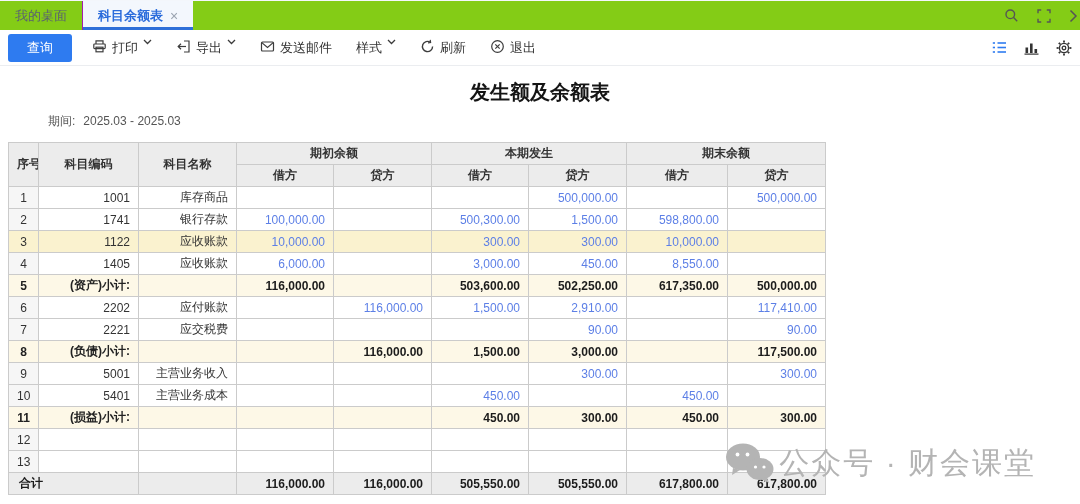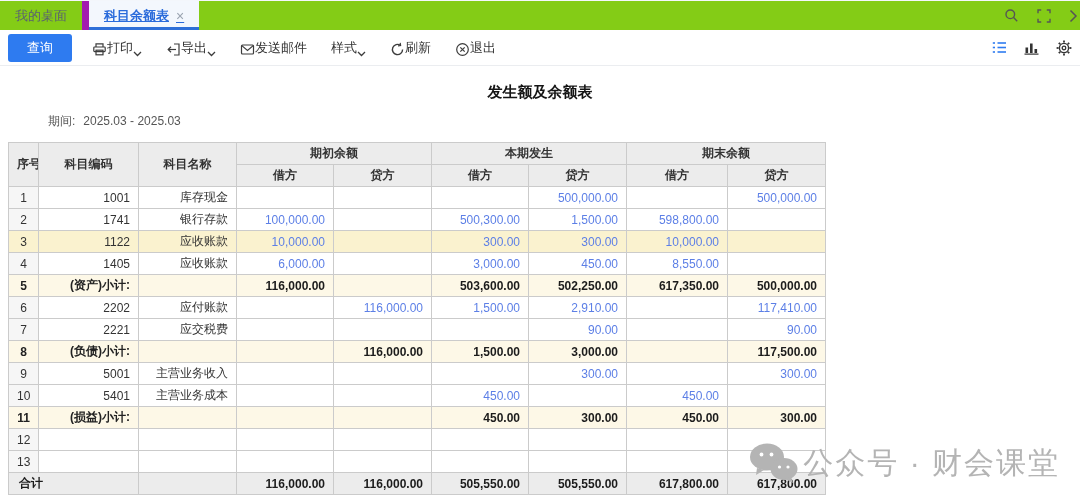--- a/index.html
+++ b/index.html
@@ -6,42 +6,42 @@
   html,body { width:1080px; height:504px; overflow:hidden; background:#fff;
     font-family:"Liberation Sans","DejaVu Sans",sans-serif; }
   .page { position:relative; width:1080px; height:504px; }
 
   
   .tabbar { height:30px; background:#84cc16; display:flex; align-items:stretch;
     border-top:1px solid #f3f6fb; position:relative; }
   .tab { display:flex; align-items:center; gap:7px; padding:0 15px; font-size:13px;
     color:#5a6270; cursor:pointer; position:relative; }
   .tab.active { color:#2a6bdb; font-weight:bold; background:#f3f7fd;
-    border-left:7px solid #a21caf;text-decoration:underline; }
+    border-left:1px solid #a21caf; }
   .tab.active::after { content:""; position:absolute; left:0; right:0; bottom:0;
     height:3px; background:#2e6fd8; }
   .tab-close { color:#9aa3b0; font-weight:normal; font-size:14px; line-height:1; }
   .tabbar-right { margin-left:auto; display:flex; align-items:center; gap:18px;
     padding-right:2px; }
   .tabbar-right .icn { display:flex; align-items:center; color:#555; }
 
   
   .toolbar { height:36px; background:#fff; border-bottom:1px solid #ebedf0;
     display:flex; align-items:center; padding:0 8px 0 8px; }
   .btn-query { background:#2e7bf0; color:#fff; font-size:13px; border:none;
     border-radius:3px; padding:5px 19px; cursor:pointer; margin-right:20px;
     font-family:inherit; }
-  .tool-item { display:flex; align-items:flex-end; font-size:13px; color:#333;
+  .tool-item { display:flex; align-items:flex-start; gap:5px; font-size:13px; color:#333;
     cursor:pointer; margin-right:24px; white-space:nowrap; }
   .tool-item svg { display:block; }
   .toolbar-right { margin-left:auto; display:flex; align-items:center; gap:17px; }
   .toolbar-right .icn { display:flex; align-items:center; cursor:pointer; }
 
   
-  .report-title { text-align:center; font-size:15px; font-weight:bold; color:#141414;
+  .report-title { text-align:center; font-size:20px; font-weight:bold; color:#141414;
     margin-top:15px; line-height:22px; }
   .period { margin:10px 0 0 48px; font-size:12px; color:#555; }
   .period .val { margin-left:8px; color:#555;text-align:right; }
 
   
   table { border-collapse:collapse; table-layout:fixed; margin:12px 0 0 8px;
     width:817px; font-size:12px; }
   th, td { border:1px solid #cbcbcb; height:22px; padding:0 8px; overflow:hidden;
     white-space:nowrap; }
   thead th { background:#ececec; color:#333; font-weight:bold; text-align:center;
@@ -50,21 +50,21 @@
   td.code, td.name { text-align:right; color:#333; }
   td.num { text-align:right; color:#5c7fe6; }
   tr.row-highlight td { background:#faf2cf; }
   tr.row-subtotal td { background:#fdf8e7; font-weight:bold; color:#222; }
   tr.row-subtotal td.num { color:#1c1c1c; }
   tr.row-total td { background:#ececec; font-weight:bold; color:#1c1c1c; }
   tr.row-total td.num { color:#1c1c1c; }
   td.total-label { text-align:left; padding-left:10px; }
 
   
-  .watermark { position:absolute; right:20px; bottom:20px; display:flex;
+  .watermark { position:absolute; right:44px; bottom:20px; display:flex;
     align-items:center; gap:4px; color:#b4b4b4; font-size:30px; letter-spacing:2px;
     pointer-events:none; }
 </style>
 </head>
 <body>
 
 <div class="page">
 
   <div class="tabbar">
     <div class="tab">
@@ -226,21 +226,21 @@
         <th>借方</th>
         <th>贷方</th>
         <th>借方</th>
         <th>贷方</th>
       </tr>
     </thead>
     <tbody>
         <tr class="row-normal">
           <td class="seq">1</td>
           <td class="code">1001</td>
-          <td class="name">库存现金</td>
+          <td class="name">库存商品</td>
           <td class="num"></td>
           <td class="num"></td>
           <td class="num"></td>
           <td class="num">500,000.00</td>
           <td class="num"></td>
           <td class="num">500,000.00</td>
         </tr>
         <tr class="row-normal">
           <td class="seq">2</td>
           <td class="code">1741</td>

